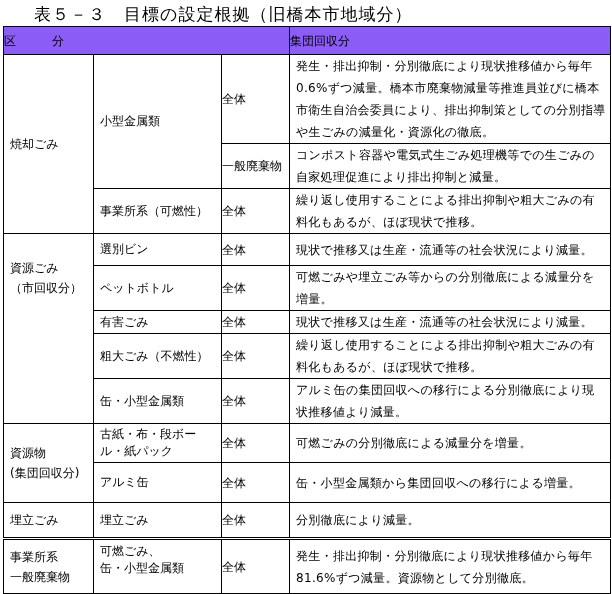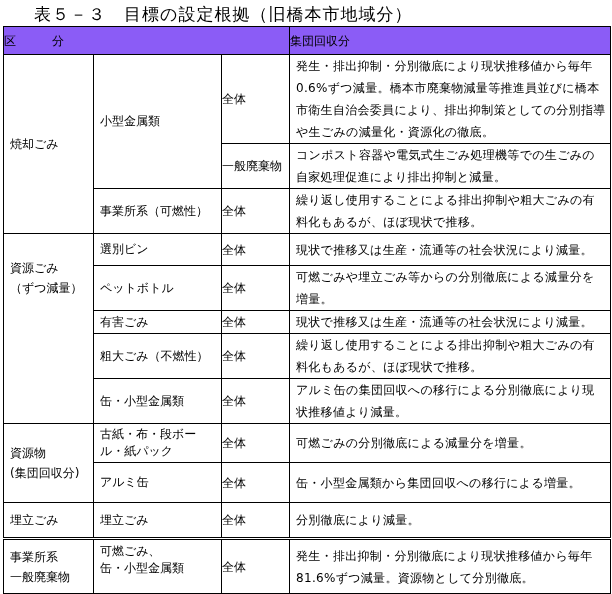--- a/index.html
+++ b/index.html
@@ -46,21 +46,21 @@
   </tr>
   <tr style="height:44px">
     <td class="sub">事業所系（可燃性）</td>
     <td class="scope">全体</td>
     <td class="basis">繰り返し使用することによる排出抑制や粗大ごみの有料化もあるが、ほぼ現状で推移。</td>
   </tr>
 
   <tr style="height:32px">
     <td class="cat top" rowspan="5">
       <div>資源ごみ</div>
-      <div>（ずつ減量）</div>
+      <div>（市回収分）</div>
     </td>
     <td class="sub">選別ビン</td>
     <td class="scope">全体</td>
     <td class="basis">現状で推移又は生産・流通等の社会状況により減量。</td>
   </tr>
   <tr style="height:44px">
     <td class="sub">ペットボトル</td>
     <td class="scope">全体</td>
     <td class="basis">可燃ごみや埋立ごみ等からの分別徹底による減量分を増量。</td>
   </tr>

